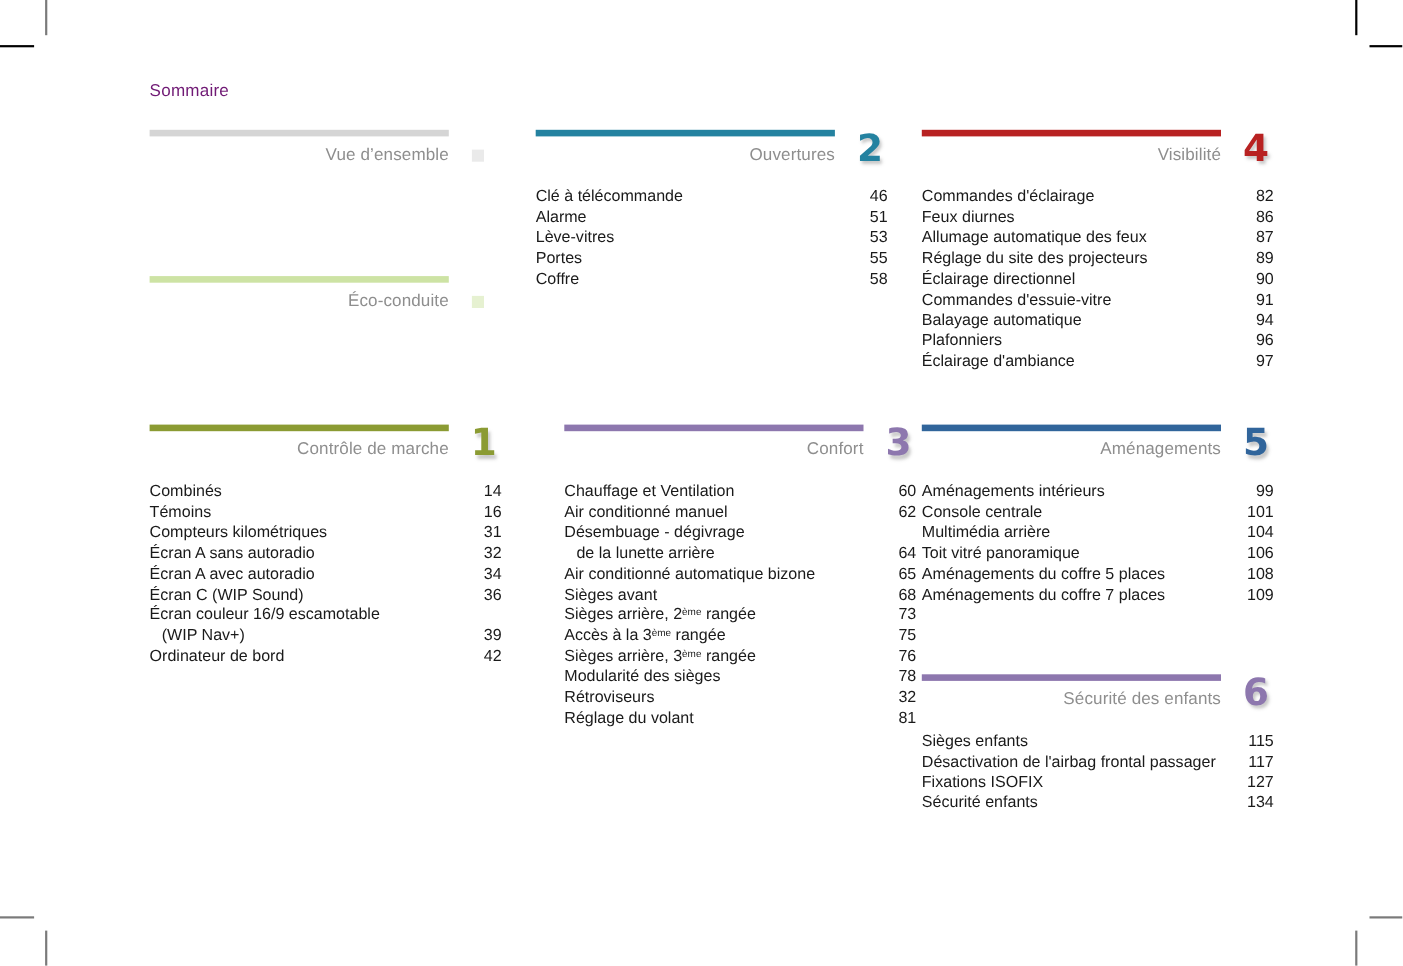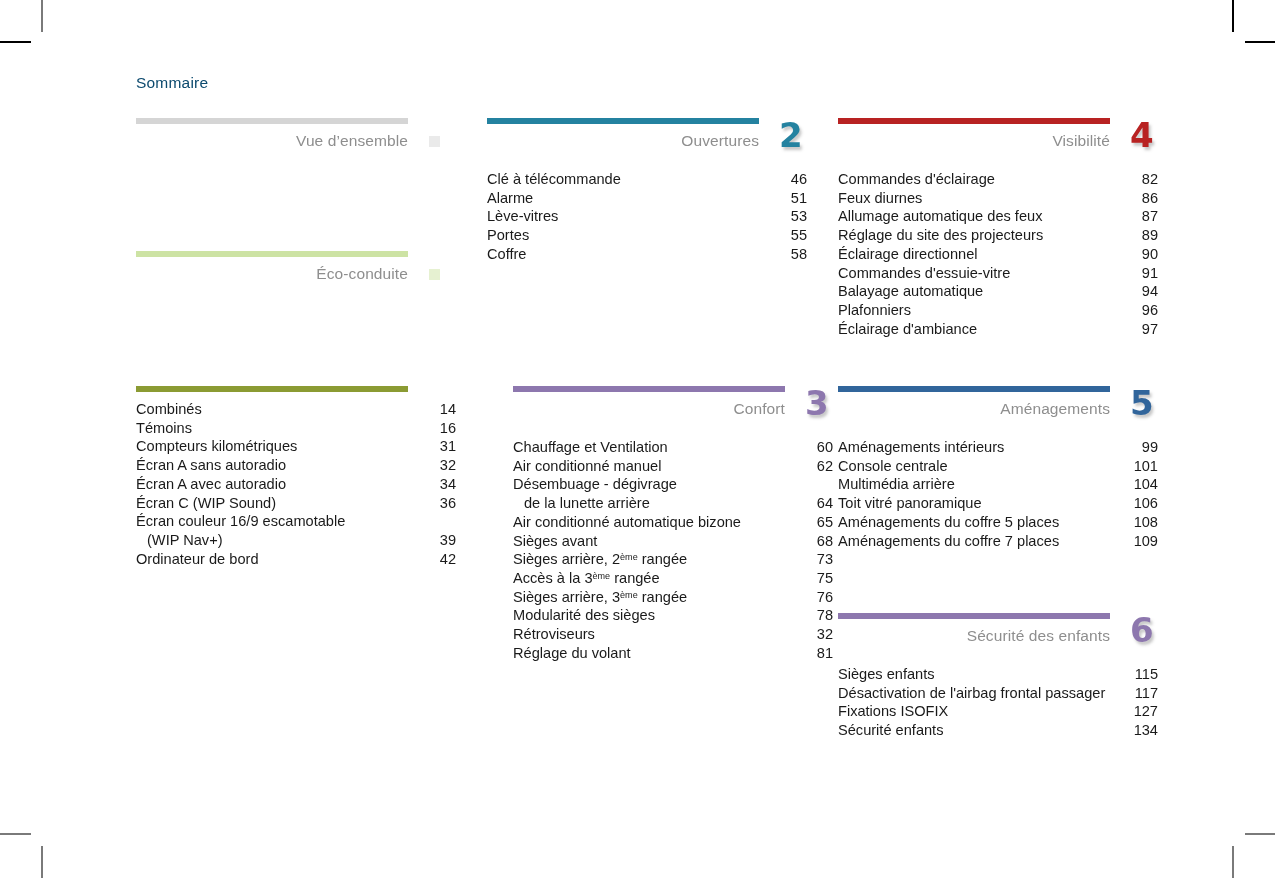--- a/index.html
+++ b/index.html
@@ -33,21 +33,21 @@
 
   .crop-br-h { left: 1245px; top: 833px; width: 30px; height: 2px; background:#7a7a7a; }
   .crop-br-v { left: 1232px; top: 846px; width: 2px;  height: 32px; background:#7a7a7a; }
 
   
   .page-title {
     position: absolute;
     left: 136px;
     top: 74px;
     font-size: 15.5px;
-    color: #0c4a6e;
+    color: #701a75;
     letter-spacing: 0.2px;
   }
 
   
   .section {
     position: absolute;
     width: 320px;
   }
   .rule {
     height: 6px;
@@ -157,20 +157,24 @@
     <div class="rule" style="background: rgb(205, 227, 164);"></div>
     <div class="sec-head">
       <div class="sec-title">Éco-conduite</div>
       <div class="sec-num blank" style="color: rgb(205, 227, 164);">
         <i></i>
       </div>
     </div>
   </div>
 <div id="sec-controle" class="section">
     <div class="rule" style="background: rgb(139, 155, 51);"></div>
+    <div class="sec-head">
+      <div class="sec-title">Contrôle de marche</div>
+      <div class="sec-num" style="color: rgb(139, 155, 51);">1</div>
+    </div>
     <div class="entries">
       <div class="entry">
         <span class="label">Combinés</span>
         <span class="filler"></span>
         <span class="page">14</span>
       </div>
       <div class="entry">
         <span class="label">Témoins</span>
         <span class="filler"></span>
         <span class="page">16</span>

